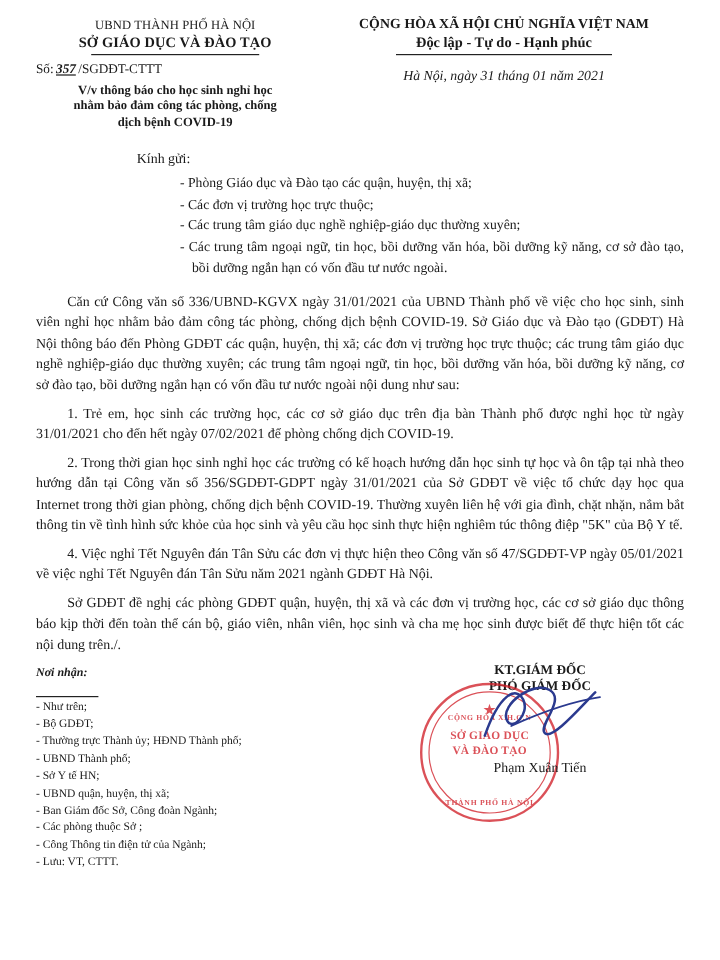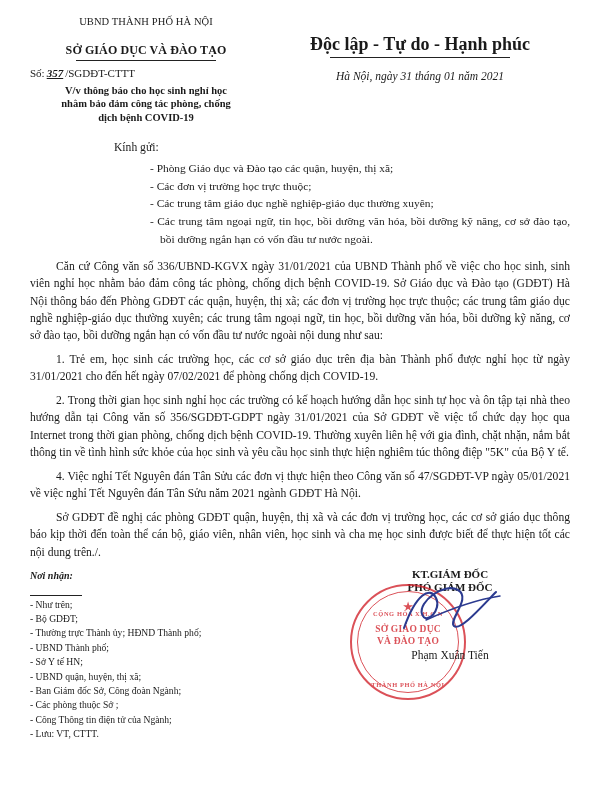--- a/index.html
+++ b/index.html
@@ -40,38 +40,38 @@
     text-align: center;
   }
   .h-line1 {
     font-size: 10.5px;
     letter-spacing: 0.1px;
   }
   .h-line2 {
     font-size: 12px;
     font-weight: bold;
     letter-spacing: 0.1px;
-    margin-top: 16px;
+    margin-top: 1px;
   }
   .rule {
     height: 1px;
     background: #222;
     margin: 2px auto 0 auto;
   }
   .rule-left { width: 140px; }
   .rule-right { width: 180px; }
   .h-r1 {
     font-size: 11.5px;
     font-weight: bold;
     letter-spacing: 0.1px;
   }
   .h-r2 {
-    font-size: 18px;
-    font-weight: bold;
-    margin-top: 20px;
+    font-size: 12px;
+    font-weight: bold;
+    margin-top: 2px;
   }
   .date-line {
     margin-top: 12px;
     font-size: 11.5px;
     font-style: italic;
     text-align: center;
   }
 
   
   .num-block {
@@ -240,20 +240,21 @@
       </div>
 
       <div class="subject">
         <div>V/v thông báo cho học sinh nghỉ học</div>
         <div>nhằm bảo đảm công tác phòng, chống</div>
         <div>dịch bệnh COVID-19</div>
       </div>
     </div>
 
     <div class="header-right">
+      <div class="h-r1">CỘNG HÒA XÃ HỘI CHỦ NGHĨA VIỆT NAM</div>
       <div class="h-r2">Độc lập - Tự do - Hạnh phúc</div>
       <div class="rule rule-right"></div>
       <div class="date-line">Hà Nội, ngày 31 tháng 01 năm 2021</div>
     </div>
 
   </div>
 
   <div class="body">
 
     <div class="to-line">Kính gửi:</div>

